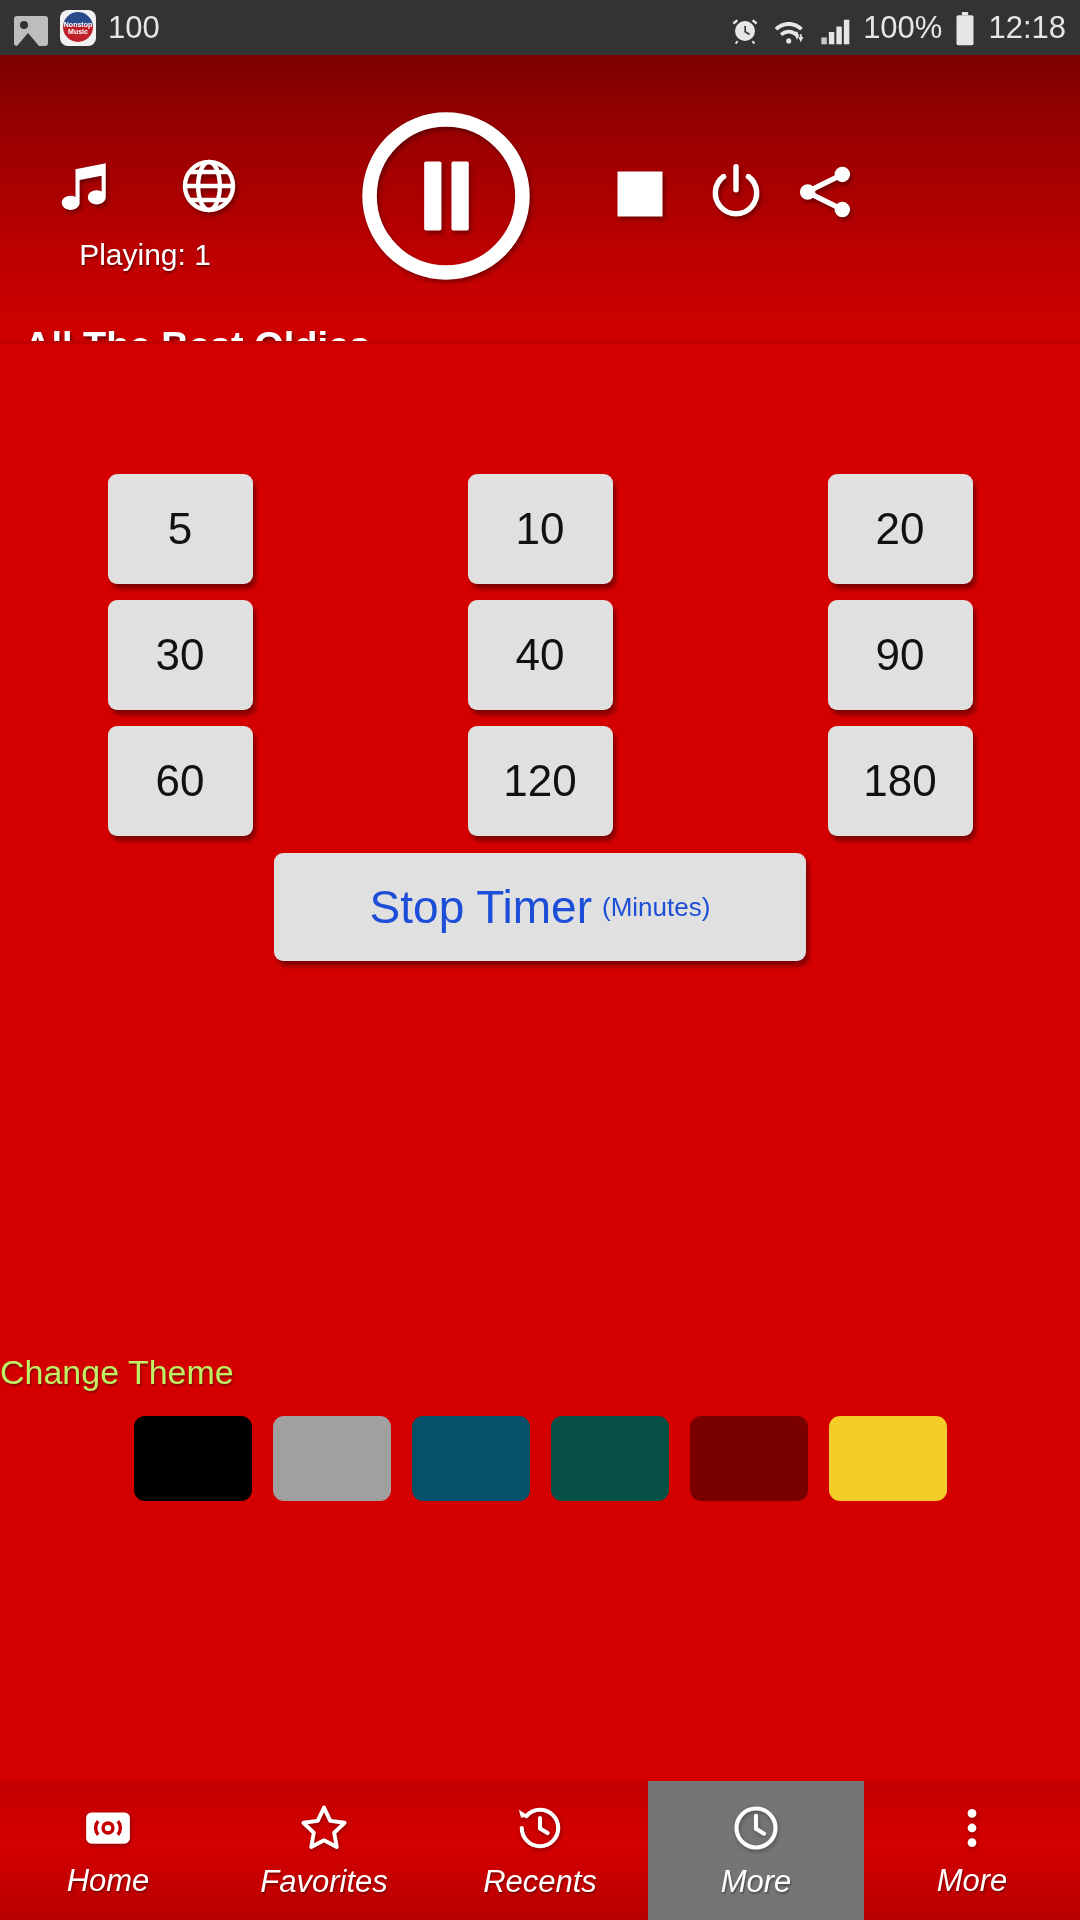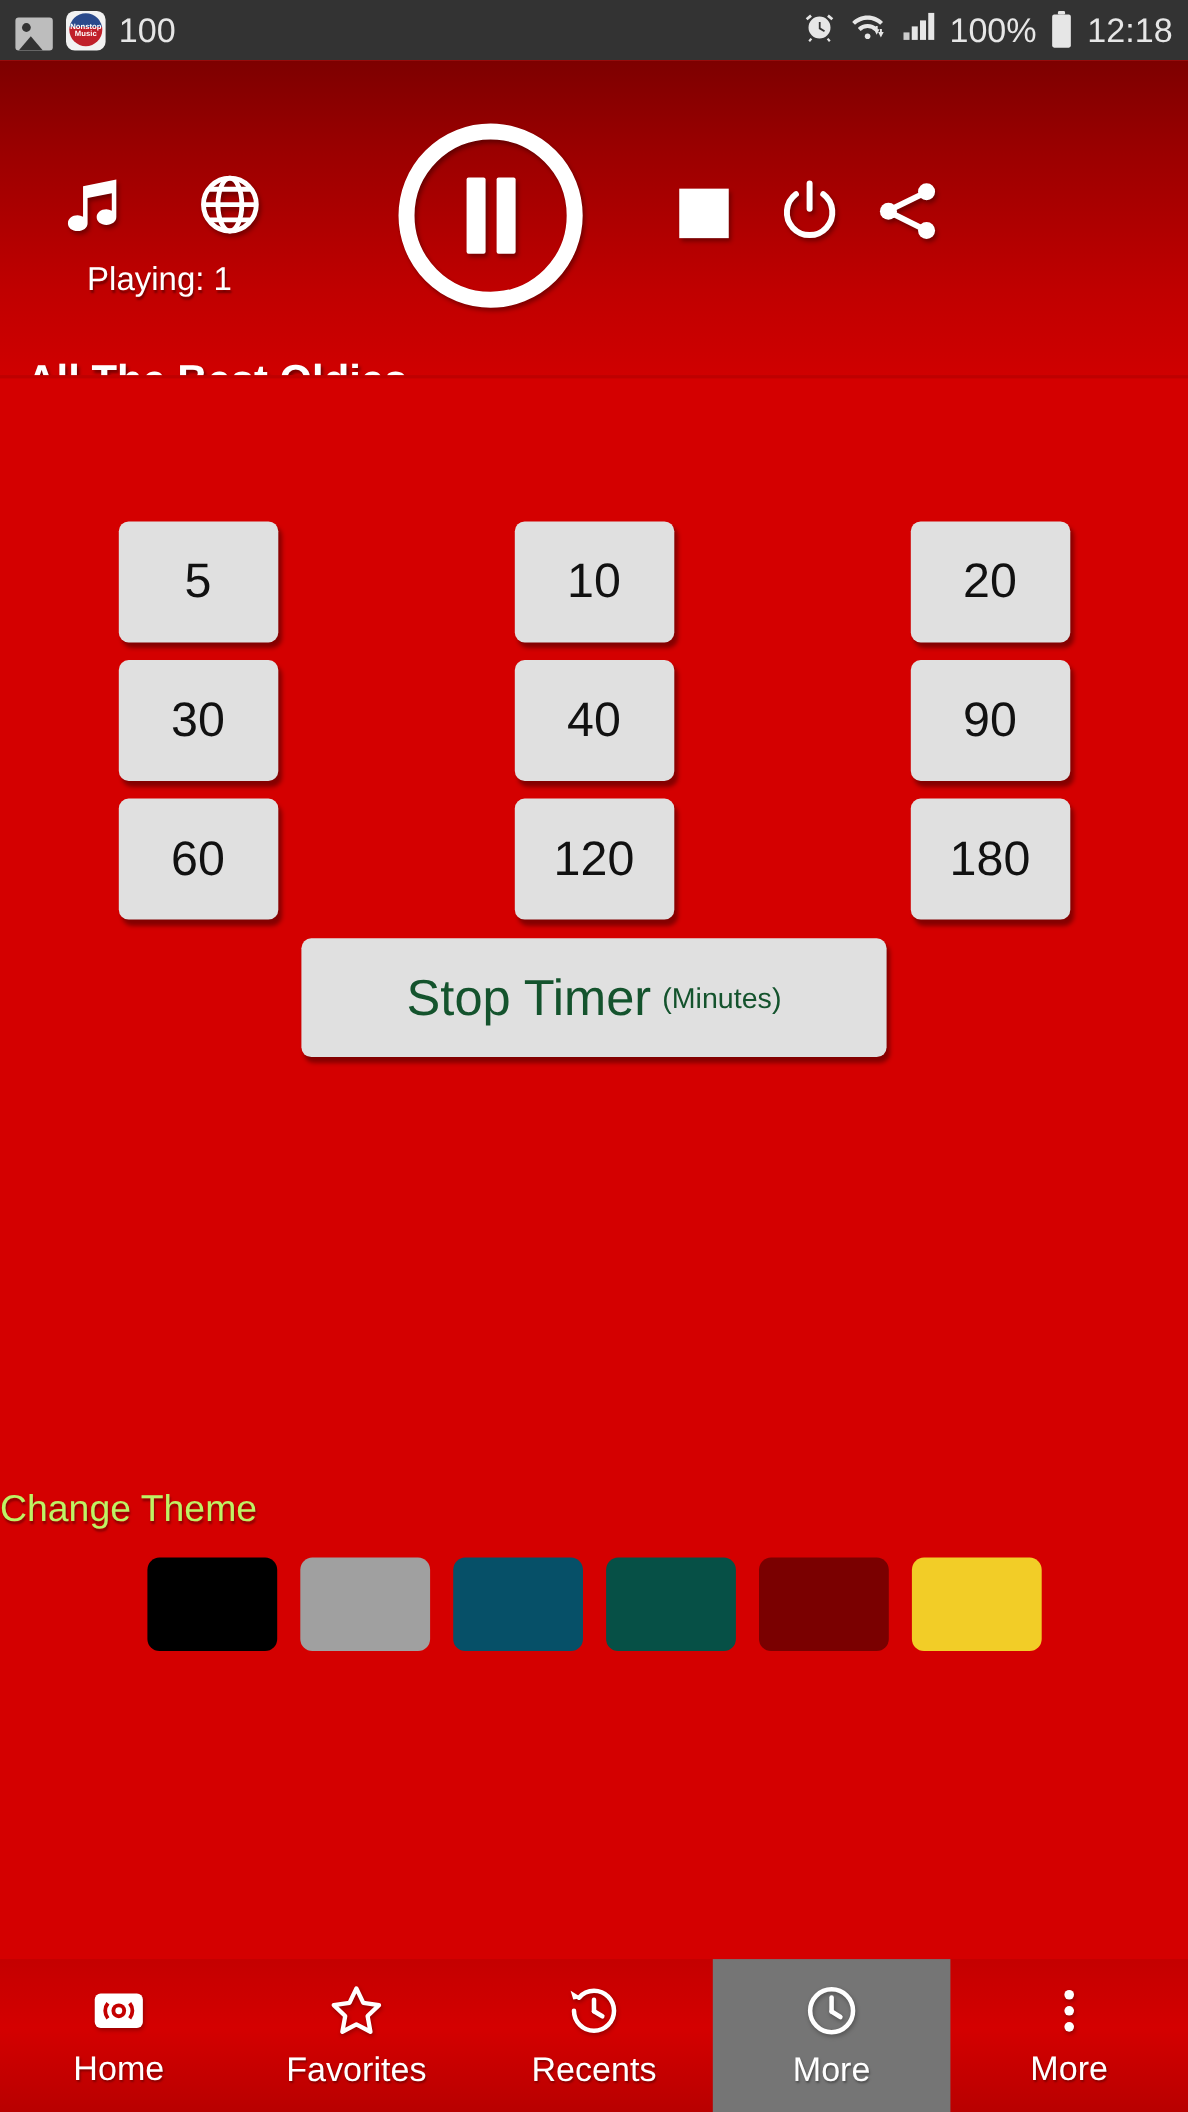--- a/index.html
+++ b/index.html
@@ -11,21 +11,21 @@
 
   
   #status-bar {
     height:55px; width:100%;
     background:#333333;
     display:flex; align-items:center;
     padding:0 14px;
     color:#e8e8e8;
   }
   #status-left { display:flex; align-items:flex-end; gap:12px; }
-  #status-right { margin-left:auto; display:flex; align-items:flex-start; gap:13px; }
+  #status-right { margin-left:auto; display:flex; align-items:flex-end; gap:13px; }
   .sb-text { font-size:31px; font-weight:400; color:#e6e6e6; letter-spacing:0px; }
   .sb-ico { display:flex; align-items:center; justify-content:center; }
 
   .img-ico {
     width:34px; height:30px; background:#bdbdbd;
     border-radius:3px; position:relative; overflow:hidden;
   }
   .img-ico::before {
     content:""; position:absolute; width:8px; height:8px; border-radius:50%;
     background:#333; left:6px; top:5px;
@@ -105,21 +105,21 @@
     font-size:44px; color:#111; cursor:pointer;
     display:flex; align-items:center; justify-content:center;
   }
 
   #stop-timer-btn {
     position:absolute; top:512px; left:50%; transform:translateX(-50%);
     width:532px; height:108px;
     background:#e0e0e0; border:none; border-radius:9px;
     box-shadow:3px 5px 4px rgba(0,0,0,.38);
     display:flex; align-items:center; justify-content:center;
-    cursor:pointer; color:#14532d;
+    cursor:pointer; color:#1d4ed8;
     font-family:"Liberation Sans", sans-serif;
   }
   #stop-timer-main { font-size:46px; }
   #stop-timer-sub  { font-size:26px; margin-left:10px; }
 
   #change-theme-label {
     position:absolute; top:1012px; width:100%; text-align:left;
     color:#bef264; font-size:34px;
     text-shadow:1px 2px 2px rgba(0,0,0,.35);
   }
@@ -136,20 +136,21 @@
   #bottom-nav {
     position:absolute; bottom:0; left:0; width:100%; height:139px;
     display:flex;
     background:linear-gradient(180deg,#c40000 0%, #d40000 45%, #b80000 100%);
   }
   .nav-item {
     flex:1; display:flex; flex-direction:column;
     align-items:center; justify-content:center; gap:10px;
     color:#ffffff; cursor:pointer;
     text-shadow:1px 2px 2px rgba(0,0,0,.35);
+    font-style:italic;
   }
   .nav-item.active { background:#757575; }
   .nav-label { font-size:31px; }
   .nav-ico { filter:drop-shadow(1px 2px 2px rgba(0,0,0,.3)); display:flex; }
 </style>
 </head>
 <body>
 
 <div id="status-bar">
   <div id="status-left">

